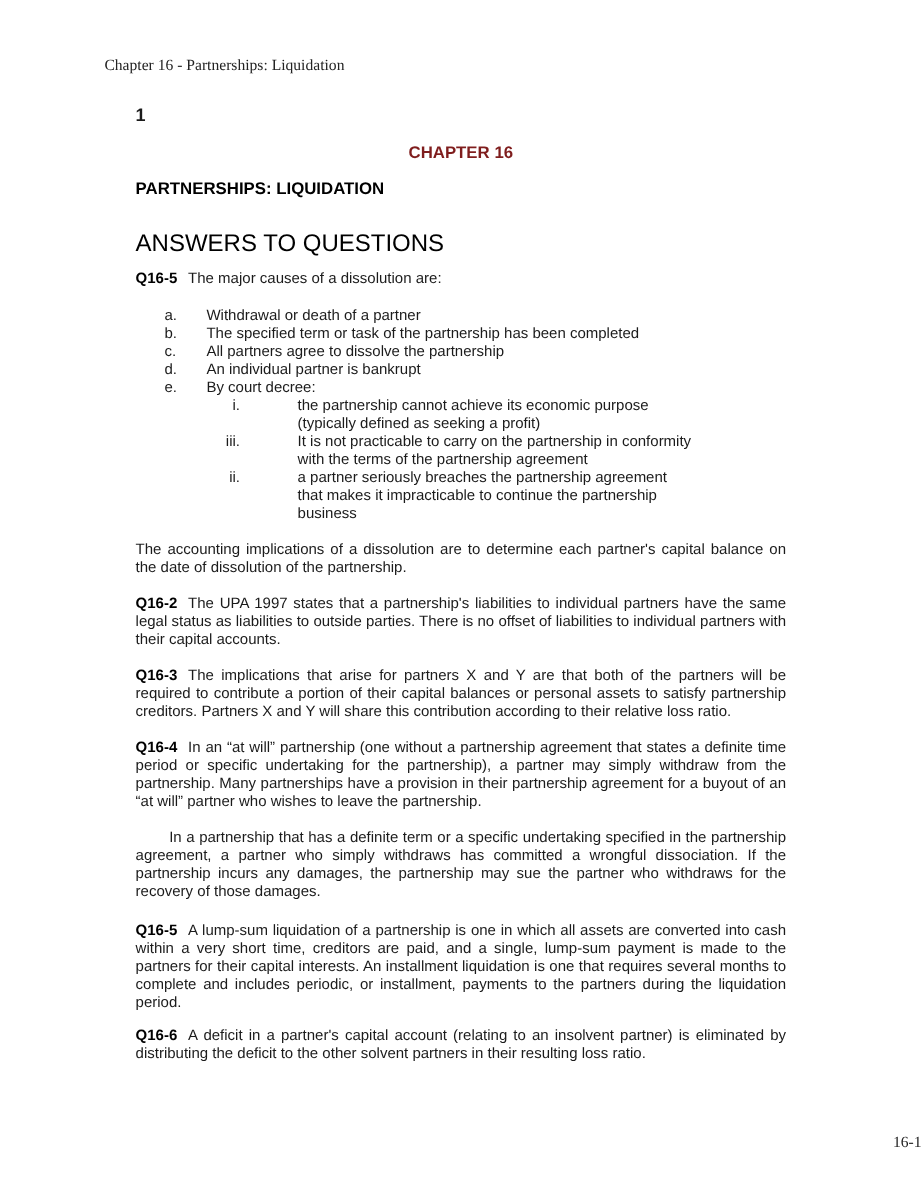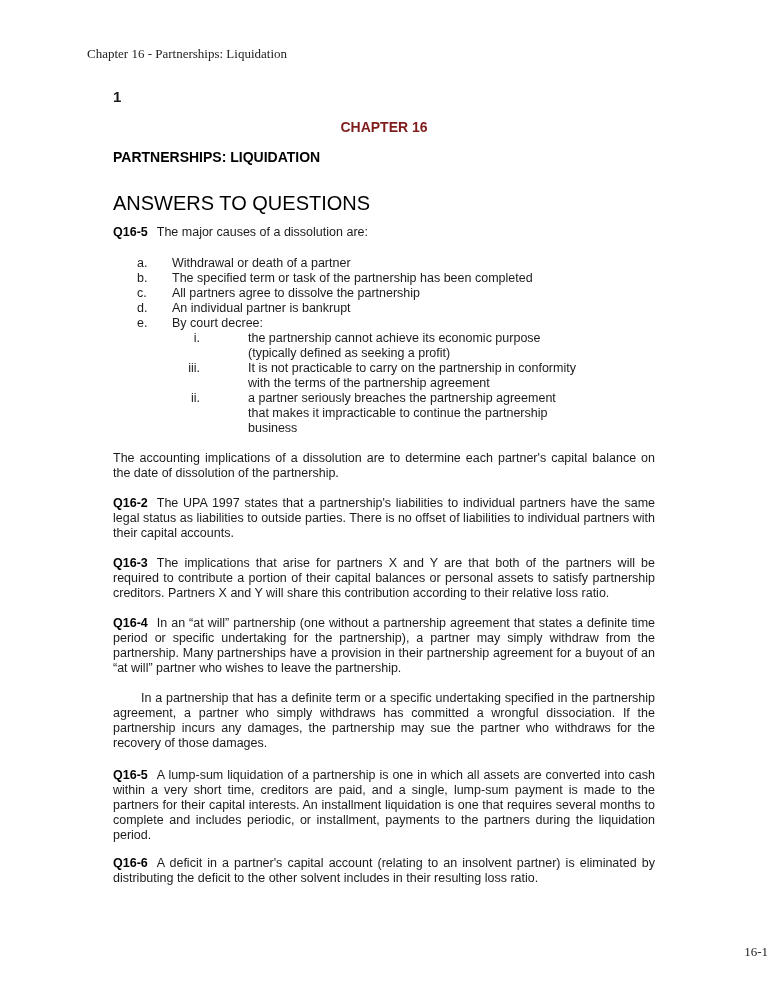--- a/index.html
+++ b/index.html
@@ -176,19 +176,19 @@
 
     <p class="para"><span class="q-label">Q16-2</span><span>The UPA 1997 states that a partnership's liabilities to individual partners have the same legal status as liabilities to outside parties.  There is no offset of liabilities to individual partners with their capital accounts.</span></p>
 
     <p class="para"><span class="q-label">Q16-3</span><span>The implications that arise for partners X and Y are that both of the partners will be required to contribute a portion of their capital balances or personal assets to satisfy partnership creditors. Partners X and Y will share this contribution according to their relative loss ratio.</span></p>
 
     <p class="para"><span class="q-label">Q16-4</span><span>In an “at will” partnership (one without a partnership agreement that states a definite time period or specific undertaking for the partnership), a partner may simply withdraw from the partnership.  Many partnerships have a provision in their partnership agreement for a buyout of an “at will” partner who wishes to leave the partnership.</span></p>
     <p class="para indent2">In a partnership that has a definite term or a specific undertaking specified in the partnership agreement, a partner who simply withdraws has committed a wrongful dissociation.  If the partnership incurs any damages, the partnership may sue the partner who withdraws for the recovery of those damages.</p>
 
     <p class="para q5"><span class="q-label">Q16-5</span><span>A lump-sum liquidation of a partnership is one in which all assets are converted into cash within a very short time, creditors are paid, and a single, lump-sum payment is made to the partners for their capital interests. An installment liquidation is one that requires several months to complete and includes periodic, or installment, payments to the partners during the liquidation period.</span></p>
 
-    <p class="para q6"><span class="q-label">Q16-6</span><span>A deficit in a partner's capital account (relating to an insolvent partner) is eliminated by distributing the deficit to the other solvent includes in their resulting loss ratio.</span></p>
+    <p class="para q6"><span class="q-label">Q16-6</span><span>A deficit in a partner's capital account (relating to an insolvent partner) is eliminated by distributing the deficit to the other solvent partners in their resulting loss ratio.</span></p>
 
   </div>
 
   <div class="page-footer">16-1</div>
 
 </div>
 
 </body></html>

